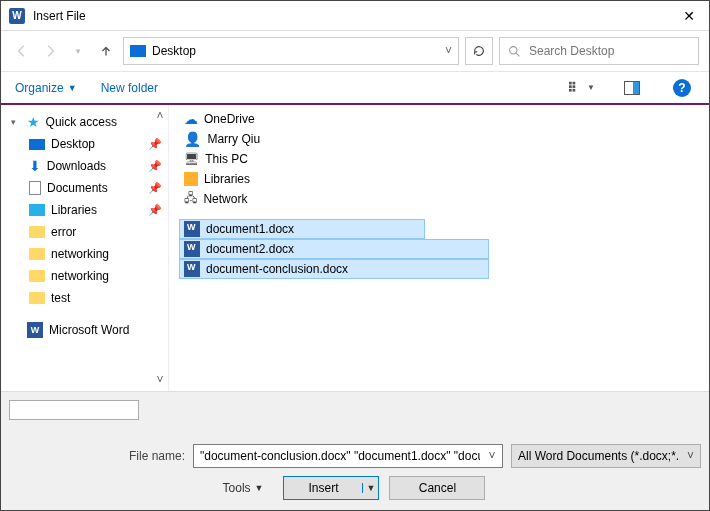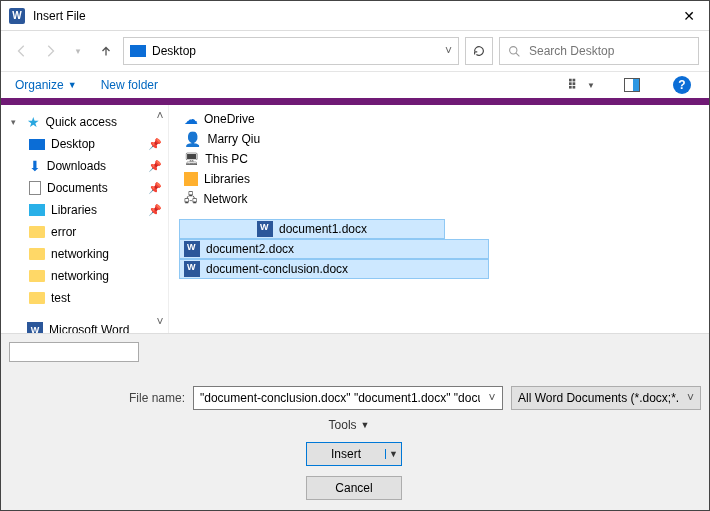--- a/index.html
+++ b/index.html
@@ -12,21 +12,21 @@
   .navbtn { width:22px; height:22px; display:flex; align-items:center; justify-content:center; color:#ccc;}
   .navbtn.active { color:#555; }
   .navbtn svg { width:14px; height:14px; }
   .addrbox { flex:1; height:28px; border:1px solid #ccc; display:flex; align-items:center; padding:0 6px; gap:6px; background:#fff;}
   .addrbox .desk-icon { width:16px; height:12px; background:#0b6dd6; border:1px solid #0b6dd6;}
   .addrbox .crumb { flex:1; }
   .addrbox .drop { color:#666; }
   .refresh { width:28px; height:28px; border:1px solid #ccc; display:flex; align-items:center; justify-content:center; color:#444;}
   .searchbox { width:200px; height:28px; border:1px solid #ccc; display:flex; align-items:center; gap:6px; padding:0 8px; color:#777;}
   .searchbox input { border:0; outline:0; flex:1; font-size:12px; color:#333;}
-  .toolbar { height:34px; display:flex; align-items:center; padding:0 14px; border-top:1px solid #e5e5e5; border-bottom:7px solid #701a75; gap:24px;}
+  .toolbar { height:34px; display:flex; align-items:center; padding:0 14px; border-top:1px solid #e5e5e5; border-bottom:2px solid #701a75; gap:24px;}
   .toolbar .tlink { color:#0067c0; display:flex; align-items:center; gap:4px;}
   .toolbar .spacer { flex:1;}
   .toolbar .iconbtn { width:26px; height:22px; display:flex; align-items:center; justify-content:center; color:#555;}
   .help-icon { width:18px; height:18px; border-radius:50%; background:#0b6dd6; color:#fff; font-weight:bold; display:flex; align-items:center;justify-content:center; font-size:12px;}
   .body { flex:1; display:flex; min-height:0; border-bottom:1px solid #ddd;}
   .sidebar { width:168px; overflow:hidden; padding:6px 2px 0 4px; border-right:1px solid #eee; position:relative;}
   .sb-scroll { position:absolute; right:2px; top:4px; width:12px; height:14px; display:flex; align-items:center; justify-content:center; color:#666;}
   .sb-node { display:flex; align-items:center; gap:6px; height:22px; padding-left:6px;}
   .sb-node.child { padding-left:24px;}
   .sb-node .chev { width:10px; color:#666; font-size:9px;}
@@ -53,21 +53,21 @@
   .row { display:flex; align-items:center; gap:8px;}
   .row .lbl { width:176px; text-align:right; color:#444;}
   .row .lbl.gray { color:#888;}
   .ranges { width:130px; height:20px; border:1px solid #aaa; background:#fff;}
   .rangebtn { width:130px; height:22px; border:1px solid #adadad; background:#e1e1e1; text-align:center; line-height:20px;}
   .fileinput { flex:1; height:24px; border:1px solid #7a7a7a; background:#fff; display:flex; align-items:center; padding:0 2px;}
   .fileinput input { border:0; outline:0; flex:1; font-size:12px; padding:0 4px;}
   .fileinput .dd { width:16px; text-align:center; color:#555;}
   .filter { width:190px; height:24px; border:1px solid #adadad; background:#e1e1e1; display:flex; align-items:center; padding:0 6px;}
   .filter .dd { margin-left:auto; color:#555;}
-  .actions { display:flex; justify-content:center; align-items:center; gap:10px; padding-right:2px;flex-direction:column;}
+  .actions { display:flex; justify-content:center; align-items:center; gap:10px; padding-right:2px;}
   .tools { color:#333; display:flex; align-items:center; gap:4px; margin-right:10px;}
   .btn { width:96px; height:24px; border:1px solid #adadad; background:#e1e1e1; display:flex; align-items:center; justify-content:center;}
   .btn.primary { border:1px solid #0078d7; display:flex;}
   .btn.primary .mid { flex:1; text-align:center;}
   .btn.primary .split { width:16px; border-left:1px solid #0078d7; color:#333; font-size:9px; display:flex; align-items:center;justify-content:center;}
   svg { display:block;}
 </style>
 </head>
 <body>
 
@@ -213,21 +213,21 @@
     </div>
     <div class="frow">
       <span class="sb-icon ic-lib"></span>
       <span>Libraries</span>
     </div>
     <div class="frow">
       <span class="ic-net">🖧</span>
       <span>Network</span>
     </div>
     <div style="height:10px;"></div>
-    <div class="frow sel" style="width:266px;justify-content:center;">
+    <div class="frow sel" style="width:246px;">
       <span class="ic-docx"></span>
       <span>document1.docx</span>
     </div>
     <div class="frow sel" style="width:310px;">
       <span class="ic-docx"></span>
       <span>document2.docx</span>
     </div>
     <div class="frow sel" style="width:310px;">
       <span class="ic-docx"></span>
       <span>document-conclusion.docx</span>

